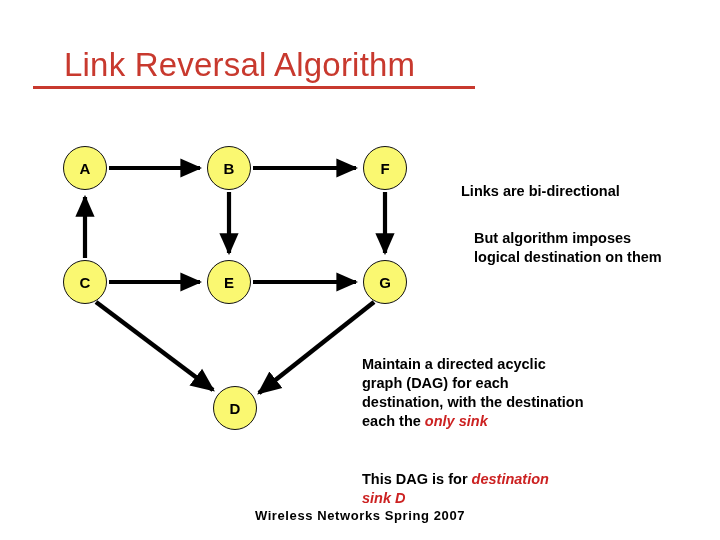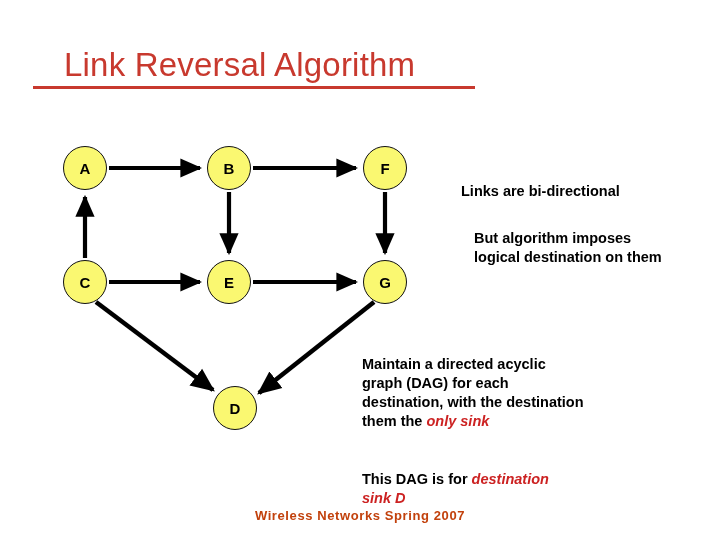--- a/index.html
+++ b/index.html
@@ -99,21 +99,21 @@
   
   #footer {
     position: absolute;
     left: 0;
     top: 508px;
     width: 720px;
     text-align: center;
     font-family: "Liberation Sans", sans-serif;
     font-size: 13px;
     font-weight: bold;
-    color: #c2410c;
+    color: #000000;
     letter-spacing: 0.6px;
   }
 </style>
 </head>
 <body>
 
 <div id="slide">
 
   <div id="title">Link Reversal Algorithm</div>
   <div id="title-underline"></div>
@@ -176,21 +176,21 @@
   <div class="note" id="note-imposes">
     <div>But algorithm imposes</div>
     <div>logical destination on them</div>
   </div>
 
   <div class="note" id="note-dag">
     <div>Maintain a directed acyclic</div>
     <div>graph (DAG)  for each</div>
     <div>destination, with the destination</div>
     <div>
-      <span>them the </span><span class="em">only sink</span>
+      <span>each the </span><span class="em">only sink</span>
     </div>
   </div>
 
   <div class="note" id="note-thisdag">
     <div>
       <span>This DAG is for </span><span class="em">destination</span>
     </div>
     <div class="em">sink D</div>
   </div>
 

